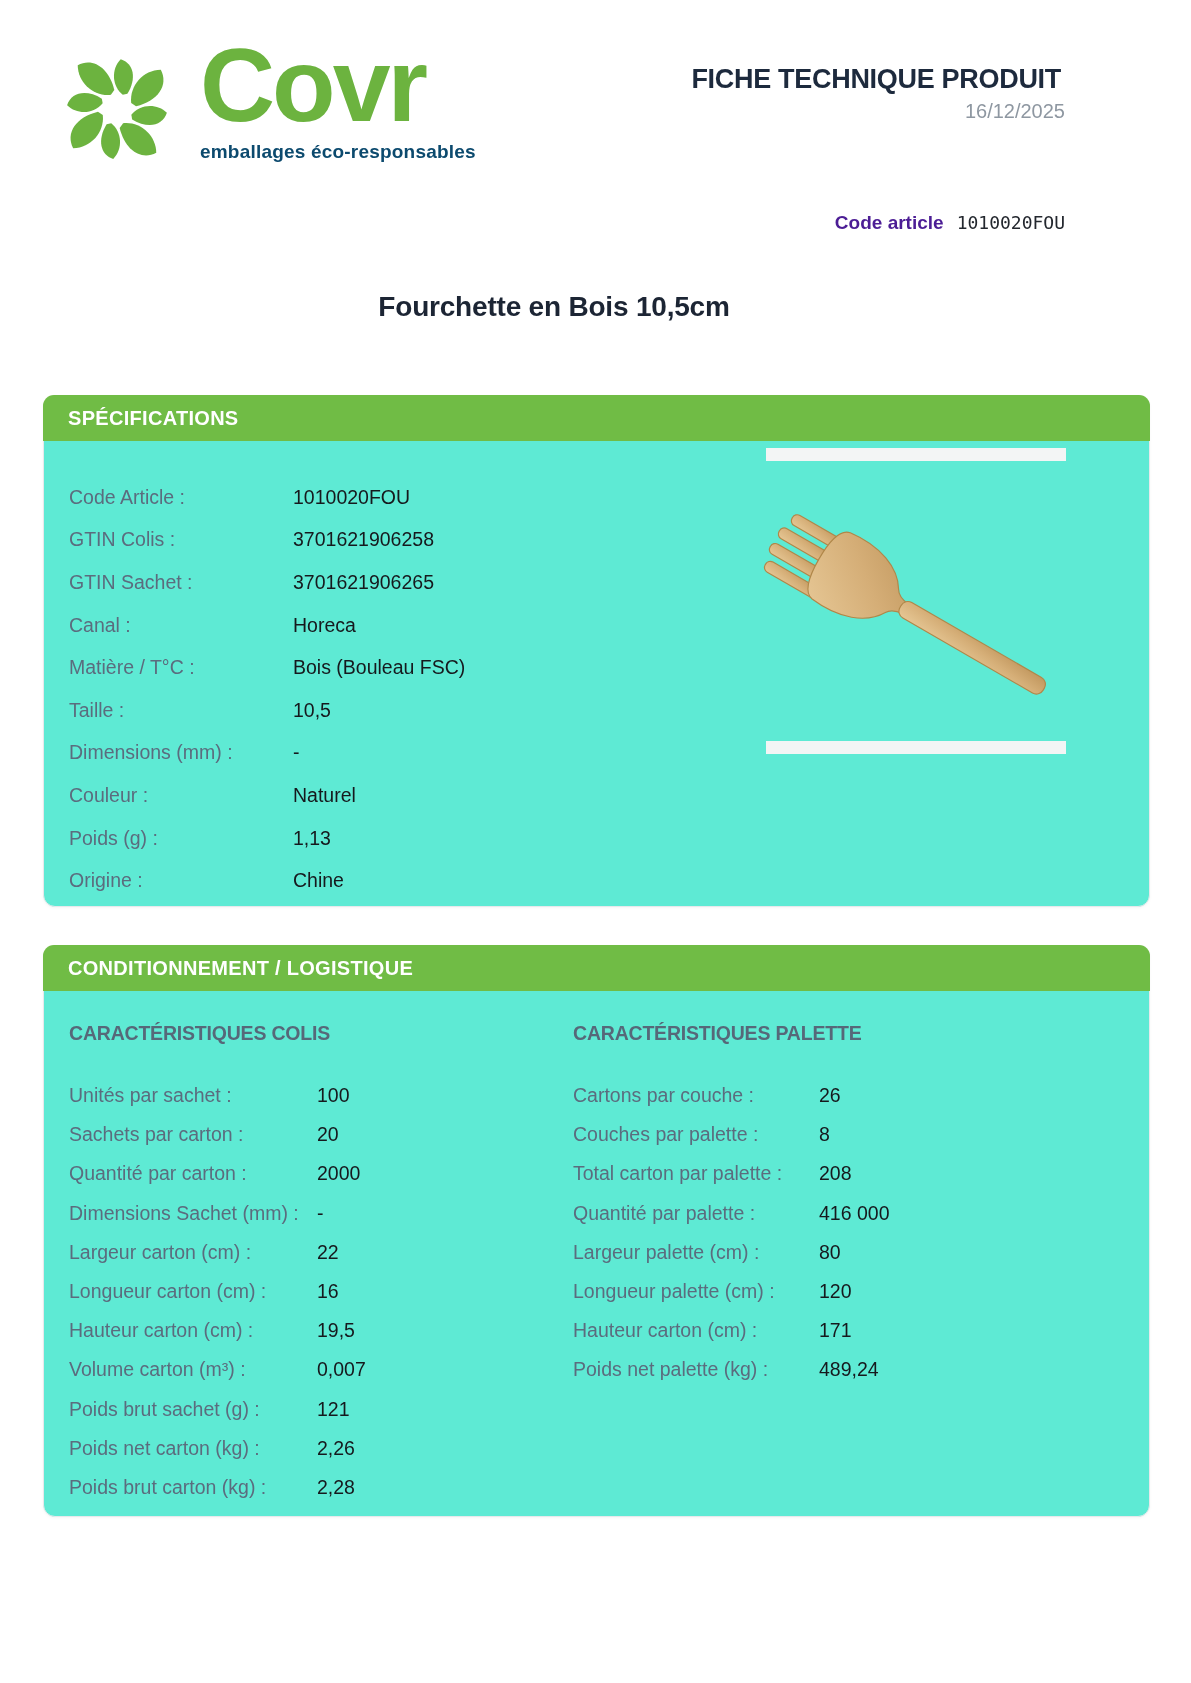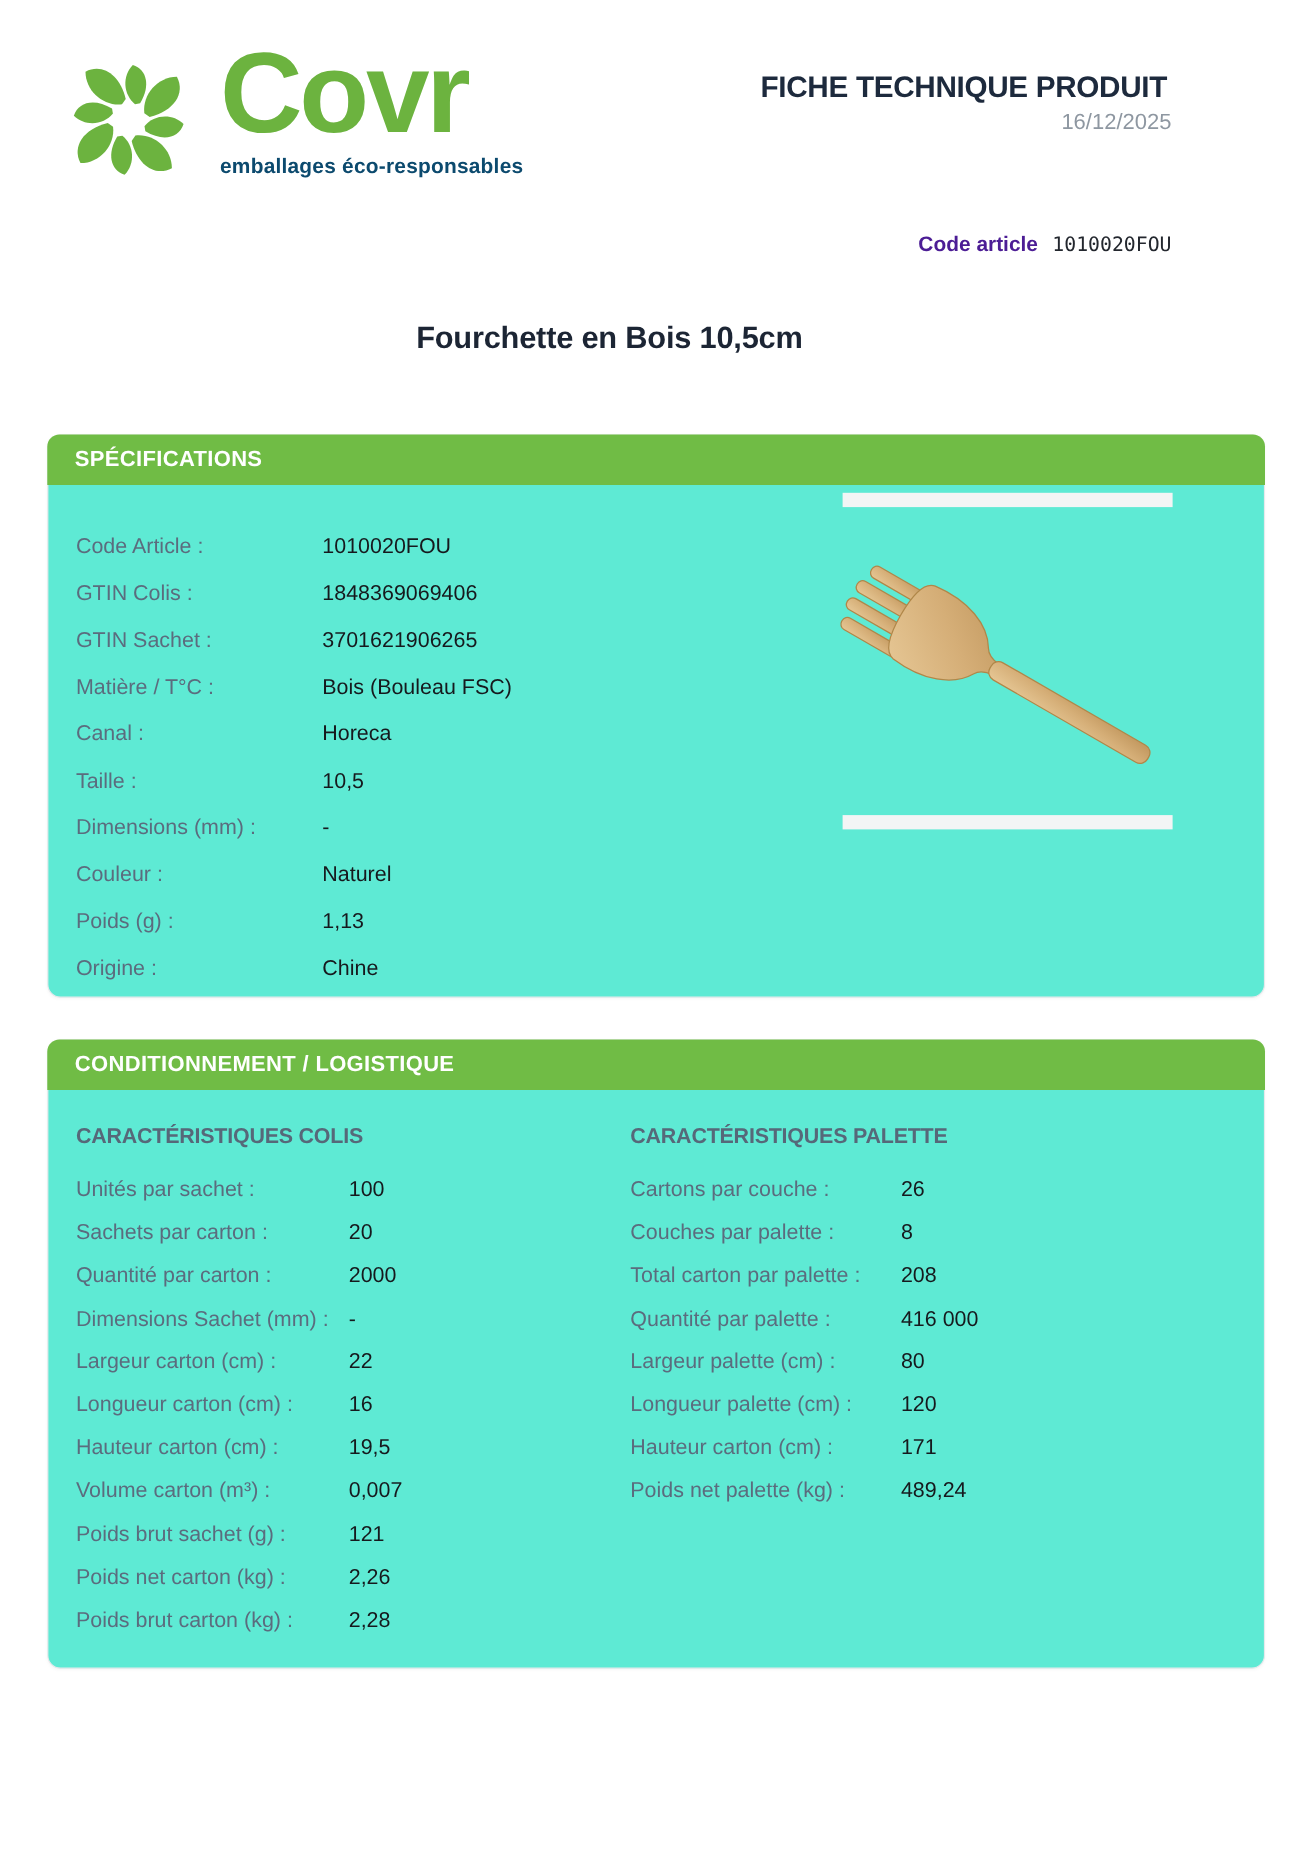--- a/index.html
+++ b/index.html
@@ -43,21 +43,21 @@
   .product-photo{position:absolute;left:722px;top:52px;width:300px;height:306px;}
   .photo-strip{position:absolute;left:0;width:300px;height:13px;background:#f3f5f5;}
   .strip-top{top:0;}
   .strip-bottom{bottom:0;}
   .fork-svg{position:absolute;left:-10px;top:-4px;}
 
   
   .log-col{position:absolute;top:76px;}
   .col-colis{left:25px;width:492px;}
   .col-palette{left:529px;width:545px;}
-  .col-title{margin:0 0 17px;font-size:19.5px;font-weight:bold;color:#566879;letter-spacing:-0.2px;}
+  .col-title{margin:0 0 31px;font-size:19.5px;font-weight:bold;color:#566879;letter-spacing:-0.2px;}
   .log-rows .row{height:39.2px;display:grid;align-items:center;}
   .col-colis .row{grid-template-columns:248px 1fr;}
   .col-palette .row{grid-template-columns:246px 1fr;}
 </style>
 </head>
 <body>
 
 <div class="page">
 
   <div class="logo">
@@ -97,36 +97,36 @@
     </div>
     <div class="spec-table">
 
         <div class="row">
           <span class="lbl">Code Article :</span>
           <span class="val">1010020FOU</span>
         </div>
 
         <div class="row">
           <span class="lbl">GTIN Colis :</span>
-          <span class="val">1848369069406</span>
+          <span class="val">3701621906258</span>
         </div>
 
         <div class="row">
           <span class="lbl">GTIN Sachet :</span>
           <span class="val">3701621906265</span>
         </div>
 
         <div class="row">
+          <span class="lbl">Canal :</span>
+          <span class="val">Horeca</span>
+        </div>
+
+        <div class="row">
           <span class="lbl">Matière / T°C :</span>
           <span class="val">Bois (Bouleau FSC)</span>
-        </div>
-
-        <div class="row">
-          <span class="lbl">Canal :</span>
-          <span class="val">Horeca</span>
         </div>
 
         <div class="row">
           <span class="lbl">Taille :</span>
           <span class="val">10,5</span>
         </div>
 
         <div class="row">
           <span class="lbl">Dimensions (mm) :</span>
           <span class="val">-</span>

